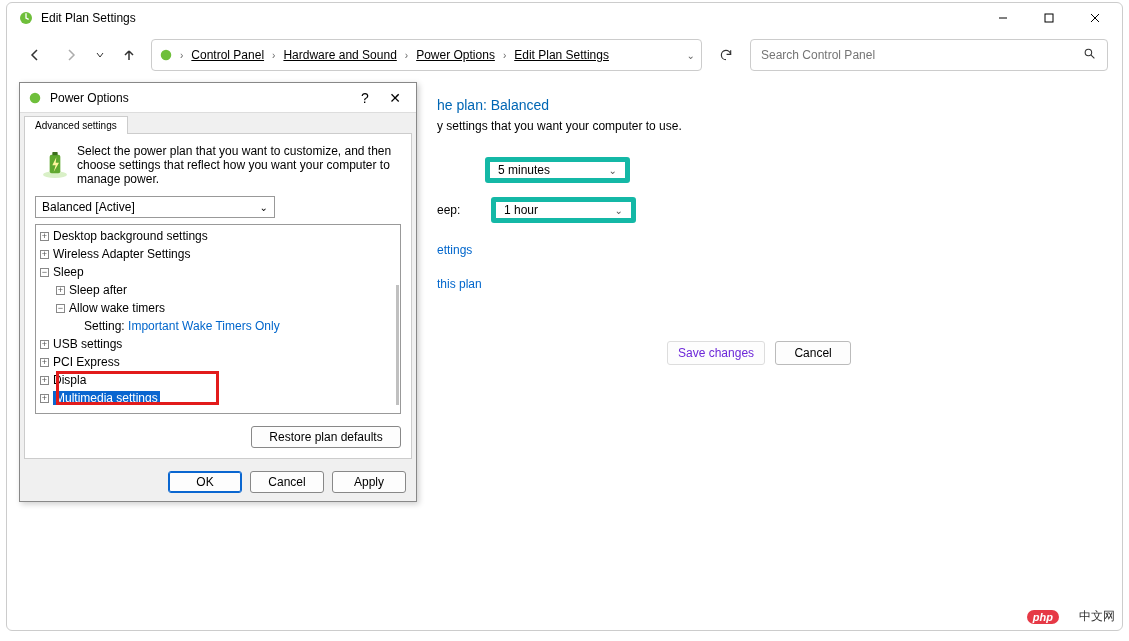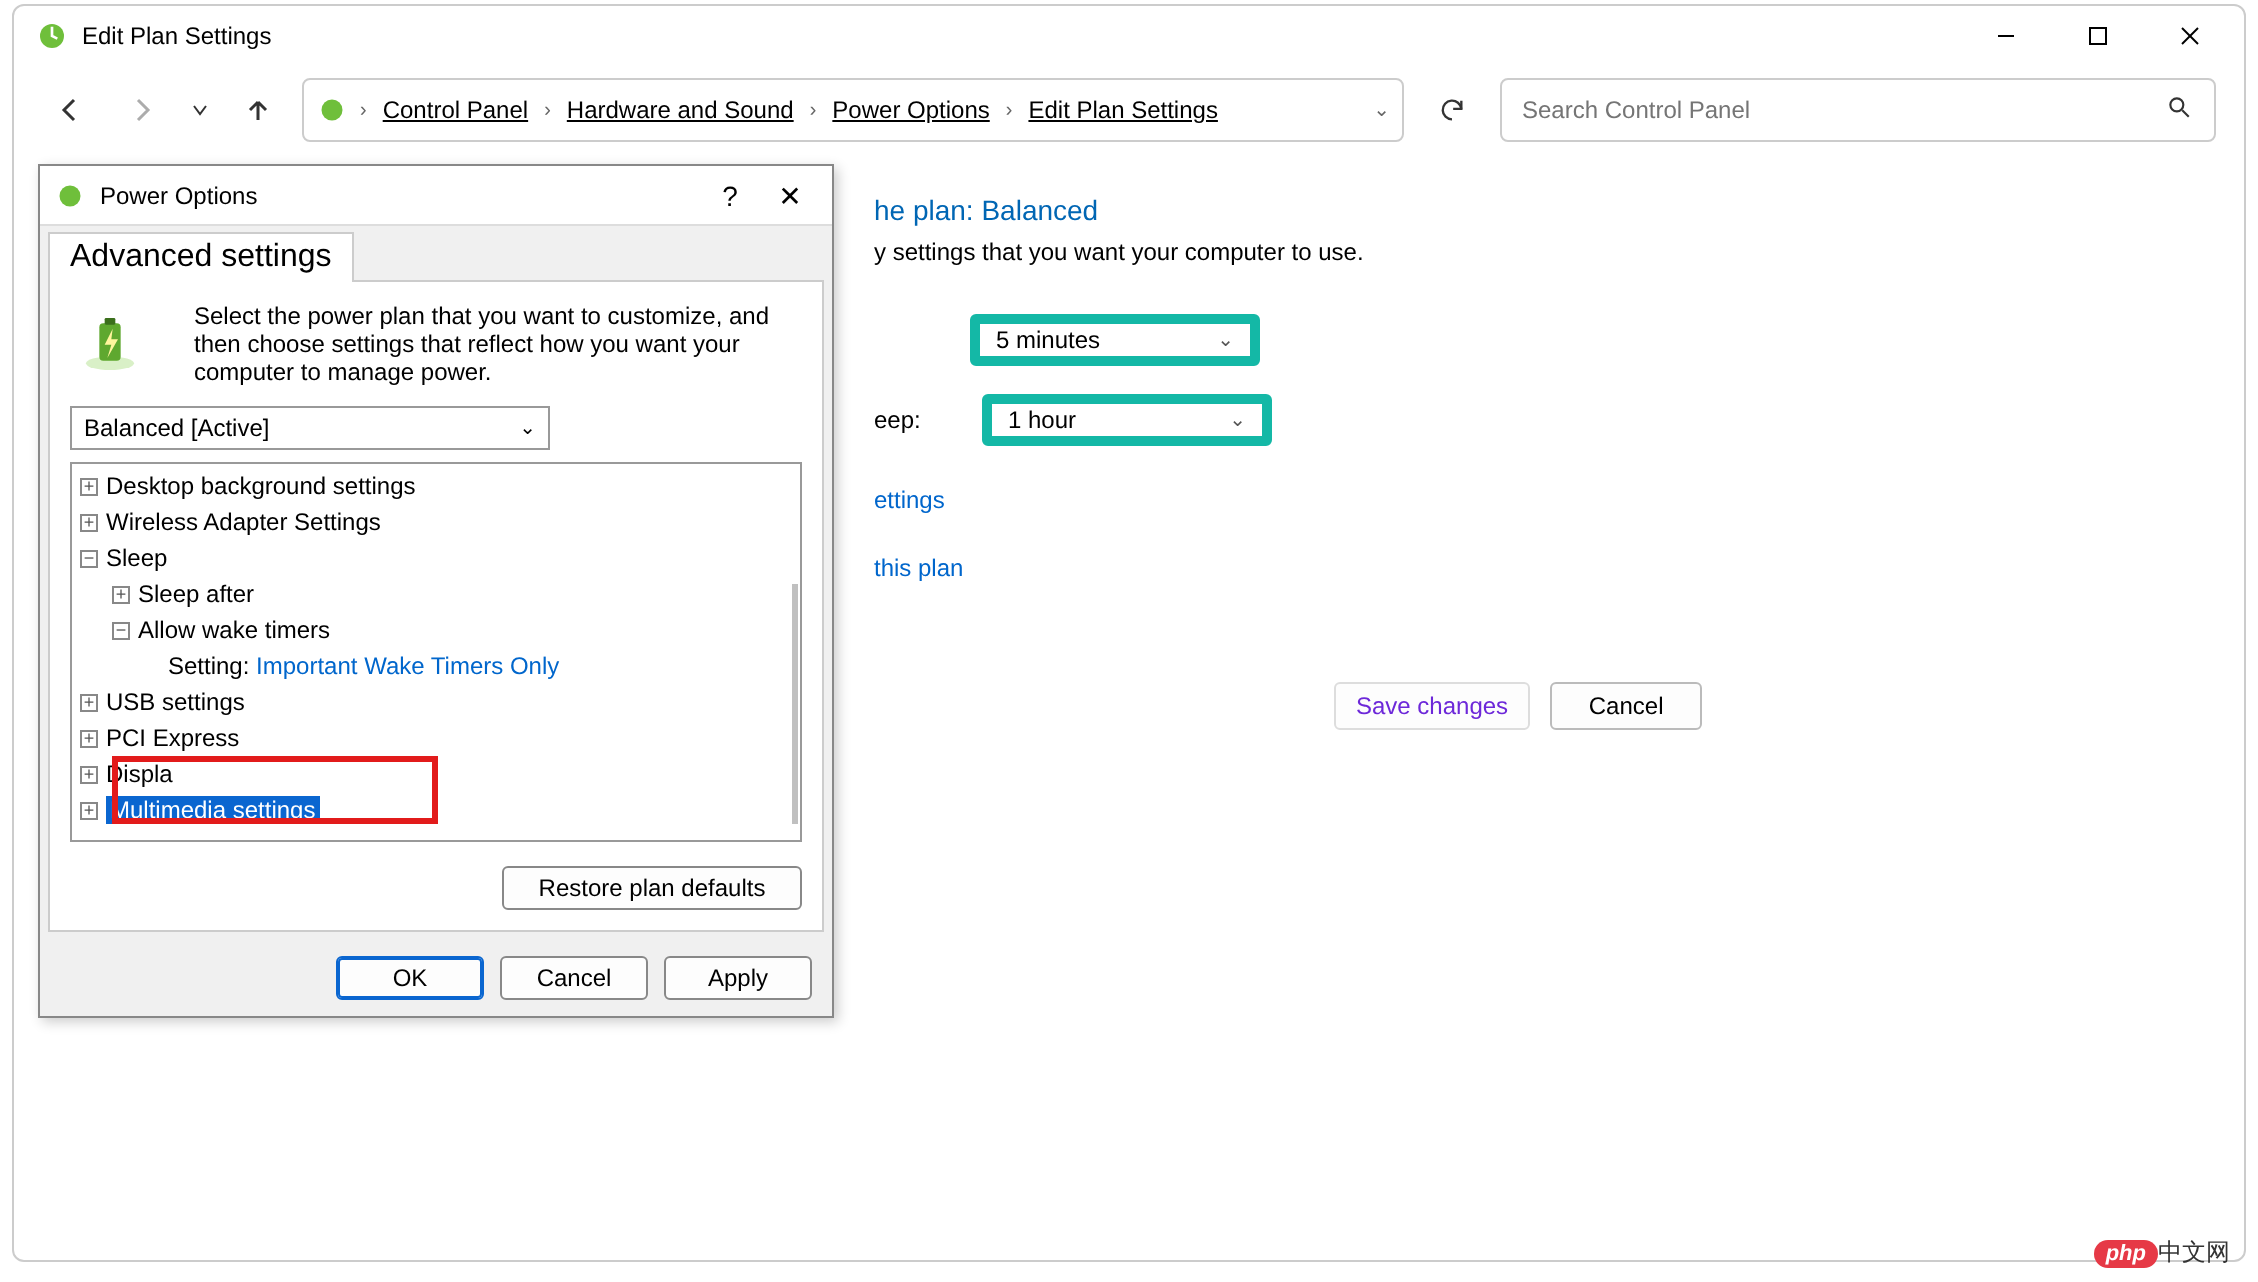--- a/index.html
+++ b/index.html
@@ -37,42 +37,42 @@
   .winbutton { min-width: 76px; height: 24px; border:1px solid #bbb; border-radius:3px; background:#fdfdfd; display:flex; align-items:center; justify-content:center; padding:0 10px; font-size:12px;}
   .winbutton.disabled { color:#6d28d9; border-color:#ddd;}
 
   
   .dialog { position: absolute; left: 19px; top: 82px; width: 398px; background: #f0f0f0; border: 1px solid #888; box-shadow: 2px 2px 6px rgba(0,0,0,.2); }
   .dlg-title { display:flex; align-items:center; height:30px; padding:0 6px; background:#fff; border-bottom:1px solid #ddd;}
   .dlg-title .icon { width:18px; height:18px; margin-right:6px; display:flex; align-items:center; justify-content:center;}
   .dlg-title .t { flex:1; font-size:12px;}
   .dlg-title .hbtn { width:30px; text-align:center; font-size:14px;}
   .tabstrip { display:flex; background:#f0f0f0; padding-top:2px; padding-left:4px;}
-  .tab { background:#fff; border:1px solid #ccc; border-bottom:none; padding:3px 10px; font-size:16px; position:relative; top:1px;}
+  .tab { background:#fff; border:1px solid #ccc; border-bottom:none; padding:3px 10px; font-size:10px; position:relative; top:1px;}
   .dlg-body { background:#fff; margin:0 4px 4px 4px; border:1px solid #ccc; padding:10px 10px 10px 10px;}
-  .dlg-info { display:flex; gap:22px; margin-bottom:10px;}
+  .dlg-info { display:flex; gap:2px; margin-bottom:10px;}
   .dlg-info .bigicon { width:40px; height:40px; flex-shrink:0; display:flex; align-items:center; justify-content:center;}
   .plan-select { width: 240px; height:22px; border:1px solid #999; background:#fff; display:flex; align-items:center; padding:0 6px; justify-content:space-between; font-size:12px; margin-bottom:6px;}
   .tree { border:1px solid #999; height:190px; background:#fff; overflow:hidden; font-size:12px; position:relative;}
   .tree-inner { padding:2px 2px;}
   .tree-row { display:flex; align-items:center; height:18px; white-space:nowrap;}
   .plusbox { width:9px; height:9px; border:1px solid #888; margin:0 4px 0 2px; display:flex; align-items:center; justify-content:center; font-size:9px; line-height:1; color:#555; background:#fff;}
   .ind1 { margin-left:16px;} .ind2 { margin-left:32px;}
   .tree .sel { background:#0a66d0; color:#fff; padding:0 2px;}
   .tree .linkval { color:#0066cc;}
   .highlight-box { position:absolute; border:3px solid #e21b1b; pointer-events:none;}
   .tree-scroll { position:absolute; right:1px; top:60px; width:3px; height:120px; background:#c0c0c0;}
   .restore-row { display:flex; justify-content:flex-end; margin-top:12px;}
   .dlg-btnrow { display:flex; justify-content:flex-end; gap:8px; padding:8px 10px; background:#f0f0f0;}
   .std-btn { width:74px; height:22px; border:1px solid #888; border-radius:3px; background:#fdfdfd; display:flex; align-items:center; justify-content:center; font-size:12px;}
   .std-btn.wide { width:150px;}
   .std-btn.default { border-color:#0a66d0; box-shadow:0 0 0 1px #0a66d0 inset;}
 
   
-  .watermark { position:absolute; right:14px; bottom:6px; display:flex; align-items:center; gap:0; font-size:12px; color:#333;}
+  .watermark { position:absolute; right:14px; bottom:16px; display:flex; align-items:center; gap:20px; font-size:12px; color:#333;}
   .watermark .pill { background:#e63946; color:#fff; padding:1px 6px; border-radius:8px; font-weight:bold; font-style:italic; font-size:11px;}
 
   
   .battery-svg { width:32px; height:32px;}
 </style>
 </head>
 <body>
 
 <div class="main-window">
   <div class="titlebar">

